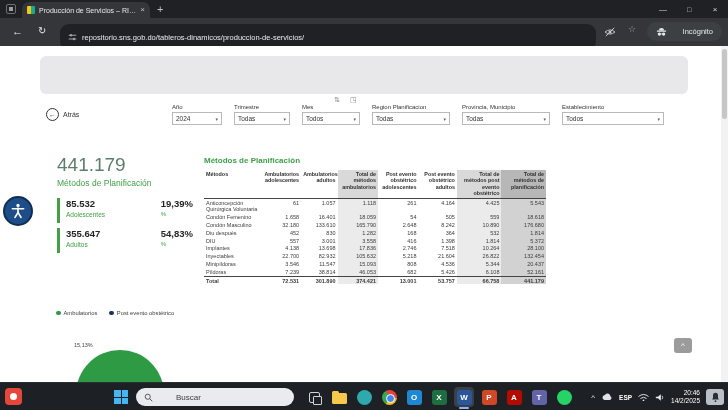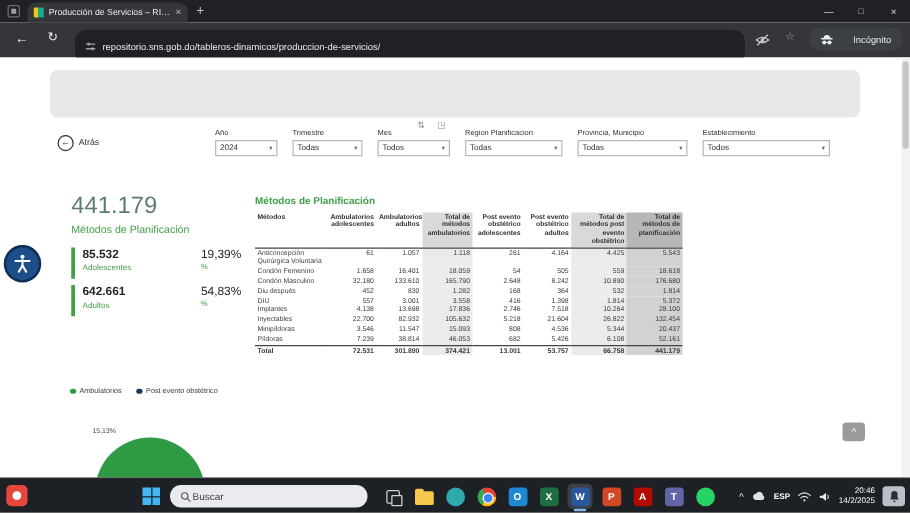--- a/index.html
+++ b/index.html
@@ -54,21 +54,21 @@
   .f-val{font-size:6.5px;color:#333;}
   .f-chev{font-size:5px;color:#666;}
 
   .kpi-total{position:absolute;left:57px;top:108px;font-size:19px;font-weight:500;color:#5d7d6e;}
   .kpi-total-label{position:absolute;left:57px;top:132px;font-size:8.5px;color:#43a047;}
   .kpi-card{position:absolute;left:57px;width:136px;height:25px;border-left:3px solid #43a047;padding-left:6px;
     display:flex;justify-content:space-between;}
   .kpi-card .col{display:flex;flex-direction:column;}
   .kpi-card .v{font-size:9.5px;font-weight:bold;color:#252525;}
   .kpi-card .l{font-size:6.5px;color:#43a047;margin-top:2px;}
-  .kpi-card .p{font-size:9.5px;font-weight:normal;color:#252525;}
+  .kpi-card .p{font-size:9.5px;font-weight:bold;color:#252525;}
   .kpi-card .u{font-size:6px;color:#43a047;margin-top:2px;}
   .card1{top:152px;} .card2{top:182px;}
 
   .table-wrap{position:absolute;left:204px;top:110px;width:342px;}
   .table-title{font-size:8px;font-weight:bold;color:#3fa04b;margin-bottom:5px;}
   table{border-collapse:collapse;width:342px;table-layout:fixed;}
   th{font-size:5.4px;font-weight:600;color:#303030;text-align:right;vertical-align:top;padding:1px 2px;
     border-bottom:1px solid #444;line-height:1.2;}
   th.first{text-align:left;}
   td{font-size:5.5px;color:#3c3c3c;text-align:right;padding:1px 2px 0.5px;line-height:1.15;vertical-align:top;}
@@ -92,21 +92,21 @@
   .scroll-thumb{position:absolute;left:1px;top:3px;width:5px;height:70px;background:#c6c6c6;border-radius:2.5px;}
 
   
   .taskbar{position:absolute;bottom:0;left:0;width:728px;height:28px;background:#1d2025;border-top:1px solid rgba(255,255,255,0.06);}
   .widgeticon{position:absolute;left:5px;top:5px;width:17px;height:17px;border-radius:4px;background:#e5473b;
     display:flex;align-items:center;justify-content:center;}
   .widgeticon::after{content:"";width:7px;height:7px;border-radius:50%;background:#fff;}
   .start{position:absolute;left:114px;top:7px;width:14px;height:14px;display:grid;grid-template-columns:1fr 1fr;gap:1px;}
   .start div{background:#44b7f3;}
   .searchbox{position:absolute;left:136px;top:5px;width:158px;height:18px;border-radius:9px;background:#e9ebee;
-    display:flex;align-items:center;gap:1px;padding:0 8px;}
+    display:flex;align-items:center;gap:23px;padding:0 8px;}
   .searchbox span{font-size:8px;color:#3c4043;}
   .apps{position:absolute;left:304px;top:4px;display:flex;gap:5px;}
   .app{position:relative;width:20px;height:20px;border-radius:4px;display:flex;align-items:center;justify-content:center;}
   .app.active{background:rgba(255,255,255,0.14);}
   .app.active::after{content:"";position:absolute;bottom:-2px;left:5px;width:10px;height:2px;border-radius:1px;background:#8ab4f8;}
   .ic{width:15px;height:15px;border-radius:3px;display:flex;align-items:center;justify-content:center;
     color:#fff;font-size:8px;font-weight:bold;}
   .ic.circle{border-radius:50%;}
   .ic.taskview{background:transparent;border:1.5px solid #cfd3d8;border-radius:2px;width:11px;height:11px;position:relative;}
   .ic.taskview::after{content:"";position:absolute;left:3px;top:3px;width:7px;height:7px;background:#1d2025;border:1.5px solid #cfd3d8;border-radius:1px;}
@@ -238,21 +238,21 @@
         <span class="v">85.532</span>
         <span class="l">Adolescentes</span>
       </div>
       <div class="col">
         <span class="p">19,39%</span>
         <span class="u">%</span>
       </div>
     </div>
     <div class="kpi-card card2">
       <div class="col">
-        <span class="v">642.661</span>
+        <span class="v">355.647</span>
         <span class="l">Adultos</span>
       </div>
       <div class="col">
         <span class="p">54,83%</span>
         <span class="u">%</span>
       </div>
     </div>
 
     <div class="table-wrap">
       <div class="table-title">Métodos de Planificación</div>

